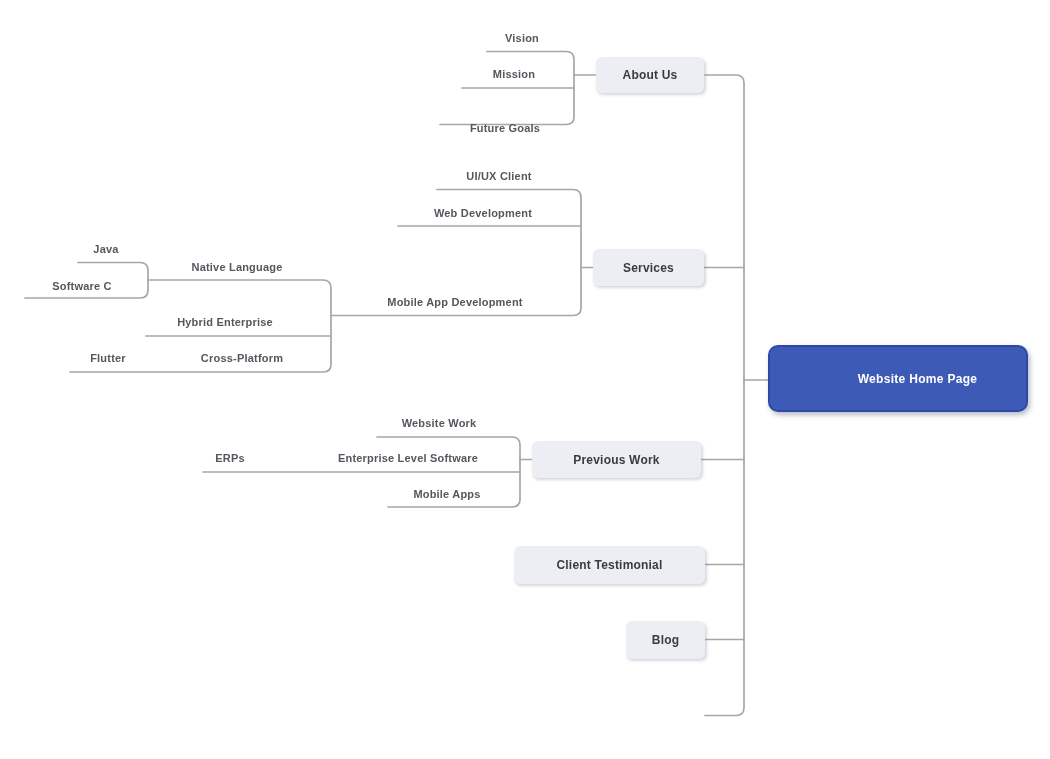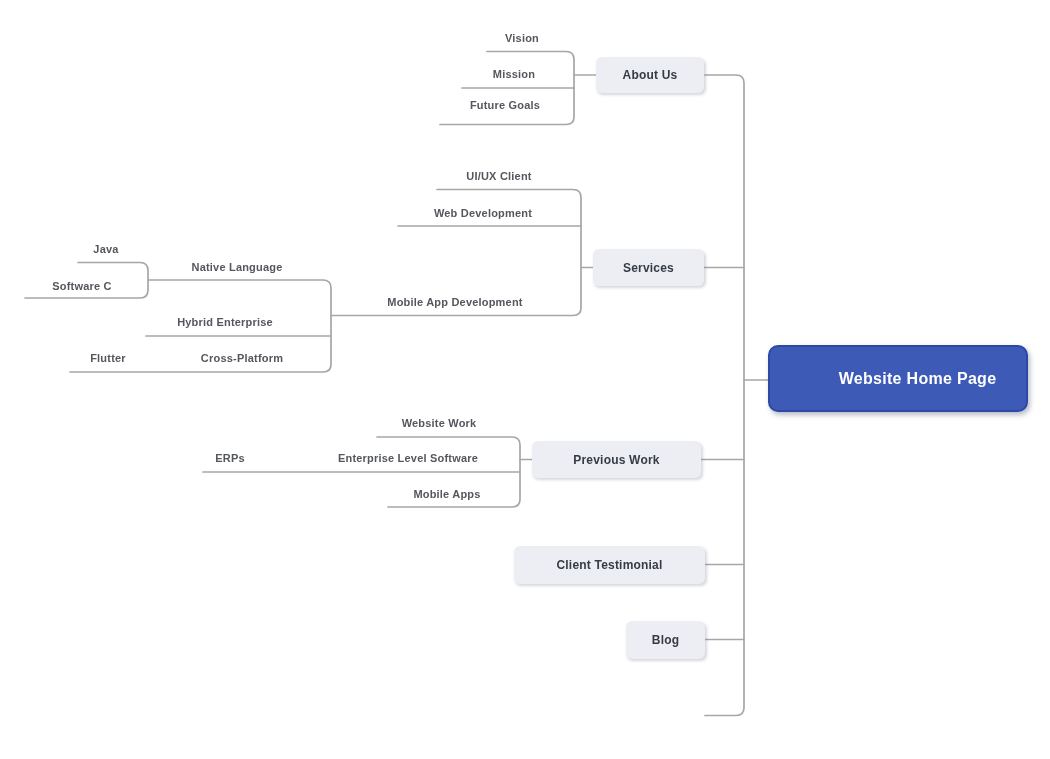--- a/index.html
+++ b/index.html
@@ -46,21 +46,21 @@
     white-space:nowrap;
     cursor:default;
   }
   .root-topic{
     position:absolute;
     display:flex;align-items:center;justify-content:center;
     background:var(--root-fill,#3d5ab6);
     border:2.5px solid var(--root-border,#2c49a3);
     color:var(--root-text,#fff);
     font-weight:bold;
-    font-size:16px;
+    font-size:12px;
     letter-spacing:.3px;
     border-radius:10px;
     box-shadow:2px 3px 5px rgba(50,60,100,.35);
     white-space:nowrap;
     cursor:default;
     padding-left:39px;
   }
   .leaf{
     position:absolute;
     transform:translate(-50%,-50%);
@@ -110,21 +110,21 @@
 
   <div class="topic" style="left:593px;top:249px;width:111px;height:37px">Services</div>
 
   <div class="topic" style="left:514px;top:546px;width:191px;height:38px">Client Testimonial</div>
 
   <div class="topic" style="left:626px;top:621px;width:79px;height:38px">Blog</div>
 
 
   <div class="leaf" style="left:522px;top:38px">Vision</div>
   <div class="leaf" style="left:514px;top:74px">Mission</div>
-  <div class="leaf" style="left:505px;top:105px">Future Goals</div>
+  <div class="leaf" style="left:505px;top:128px">Future Goals</div>
 
   <div class="leaf" style="left:499px;top:176px">UI/UX Client</div>
   <div class="leaf" style="left:483px;top:213px">Web Development</div>
   <div class="leaf" style="left:455px;top:302px">Mobile App Development</div>
 
   <div class="leaf" style="left:237px;top:267px">Native Language</div>
   <div class="leaf" style="left:106px;top:249px">Java</div>
   <div class="leaf" style="left:82px;top:286px">Software C</div>
   <div class="leaf" style="left:225px;top:322px">Hybrid Enterprise</div>
   <div class="leaf" style="left:242px;top:358px">Cross-Platform</div>

